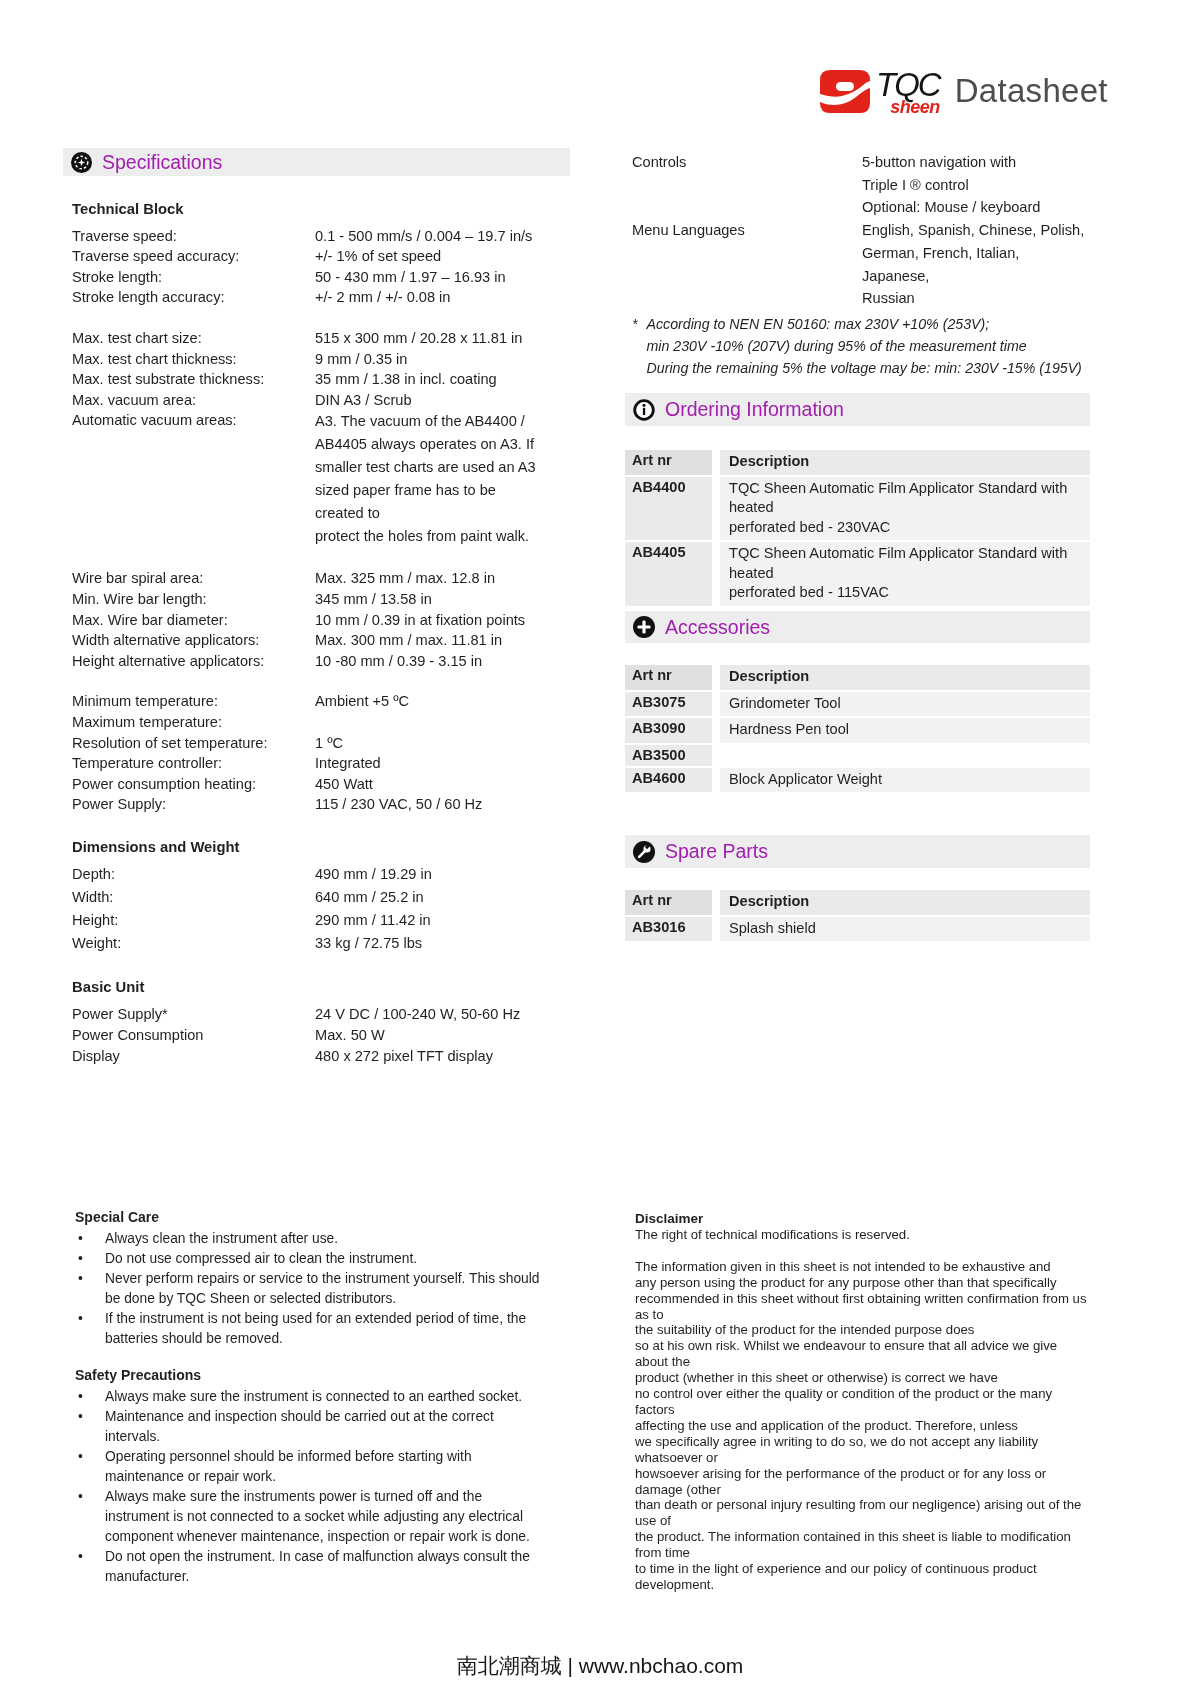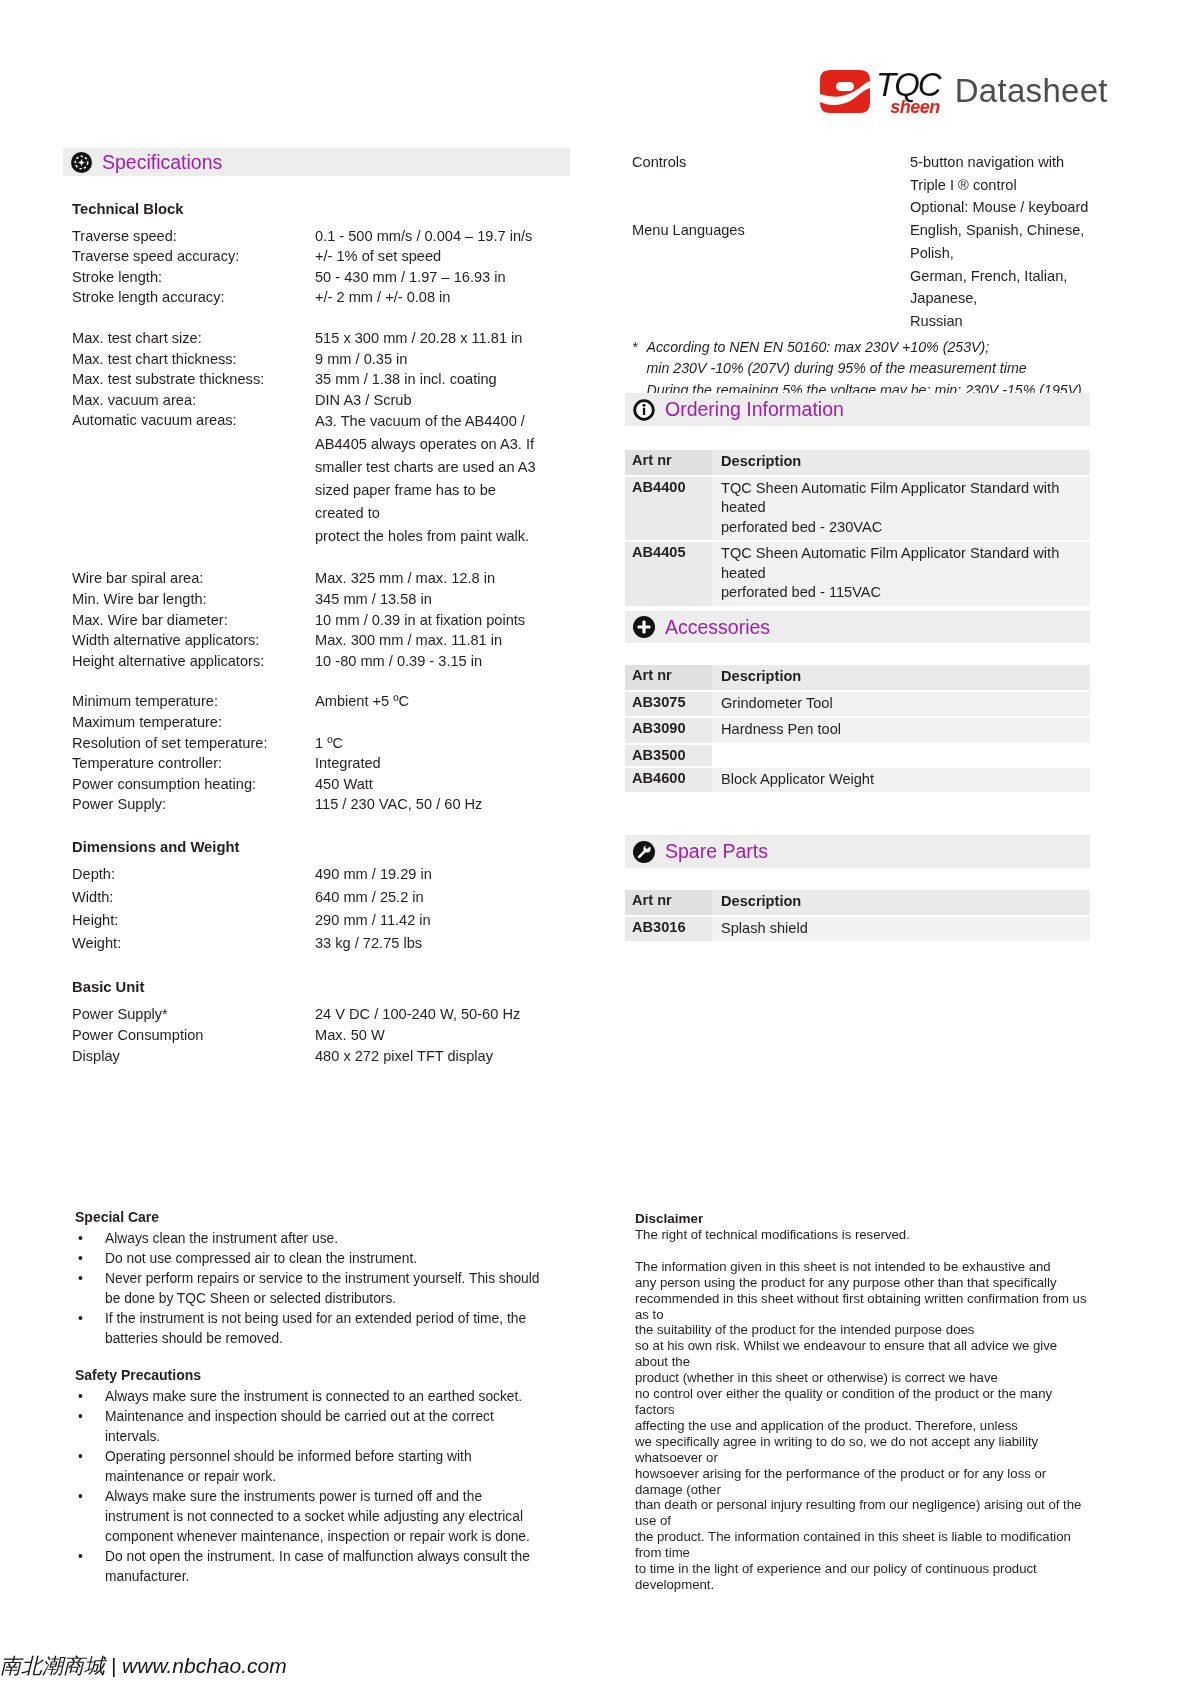--- a/index.html
+++ b/index.html
@@ -33,29 +33,29 @@
   .grp { margin-bottom:20px; }
   .grp-gap { margin-bottom:22px; }
   .srow { display:grid; grid-template-columns:243px 1fr; }
   .srow .val { white-space:pre-line; }
   .val.ml { line-height:23px; }
   .dimrows .srow { line-height:23px; }
   .basicrows .srow { line-height:21px; }
 
   
   .ctrl-block { position:absolute; left:632px; top:151px; width:458px; font-size:14.6px; line-height:22.7px; }
-  .crow { display:grid; grid-template-columns:230px 1fr;gap:48px; }
+  .crow { display:grid; grid-template-columns:230px 1fr; }
   .crow .val { white-space:pre-line; }
   .footnote { display:flex; gap:9px; font-style:italic; font-size:14.2px; line-height:21.8px; margin-top:4px; }
   .footnote .fn-lines { white-space:pre-line; }
 
   
   .ptable { position:absolute; left:625px; width:465px; font-size:14.6px; }
   .trow { display:flex; margin-bottom:2px; }
-  .trow .c1 { width:87px; background:#eaeaea; padding:2px 0 3px 7px;
+  .trow .c1 { width:87px; margin-right:8px; background:#eaeaea; padding:2px 0 3px 7px;
               box-sizing:border-box; font-weight:bold; }
   .trow .c2 { flex:1; background:#f2f2f2; padding:2px 0 3px 9px; white-space:pre-line; line-height:19.5px; }
   .trow.head .c1 { background:#e0e0e0; }
   .trow.head .c2 { background:#eaeaea; font-weight:bold; }
   #ordering-table { top:450px; }
   #accessories-table { top:665px; }
   #spare-table { top:890px; }
 
   
   .care { position:absolute; left:75px; top:1207px; width:474px; font-size:13.8px; line-height:20px; }
@@ -64,22 +64,22 @@
   .blist { margin-top:2px; }
   .bitem { display:grid; grid-template-columns:30px 1fr; }
   .bdot { padding-left:3px; }
 
   
   .disc { position:absolute; left:635px; top:1211px; width:458px; font-size:13.2px; line-height:15.9px; }
   .disc-h { font-weight:bold; font-size:13.5px; }
   .disc-body { margin-top:16px; white-space:pre-line; }
 
   
-  .footer { position:absolute; left:0; top:1652px; width:1200px; 
-            font-size:21px; color:#161616;font-style:italic; }
+  .footer { position:absolute; left:0; top:1652px; width:1200px; text-align:center;
+            font-size:21px; color:#161616; }
 </style>
 </head>
 <body>
 
 <div class="logo">
   <svg class="logo-mark" viewBox="0 0 50 43">
     <path fill="#e2231a" d="M10 0 H40 Q50 0 50 10 V33 Q50 43 40 43 H10 Q0 43 0 33 V10 Q0 0 10 0 Z"></path>
     <path fill="#ffffff" d="M0 24 Q12 28 22 26 Q34 23 42 16 Q46 12 50 11 V18 Q44 20 36 27 Q26 35 14 35 Q6 35 0 32 Z"></path>
     <rect x="16" y="12" width="18" height="9" rx="4.5" fill="#ffffff"></rect>
   </svg>

